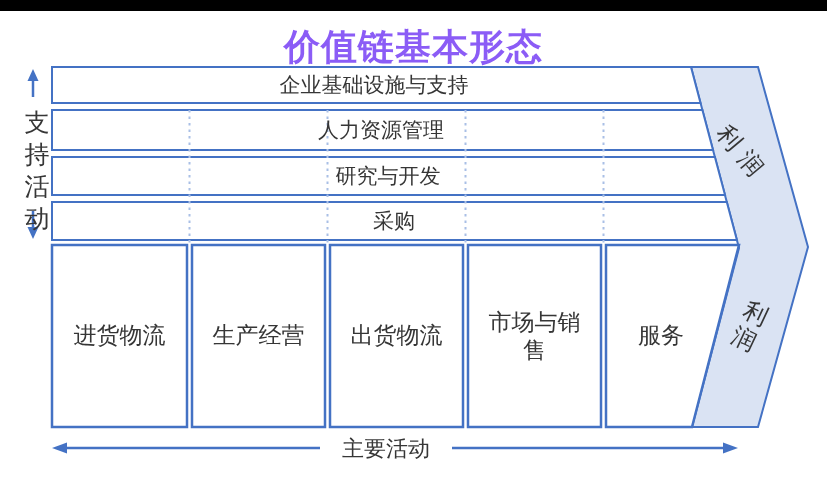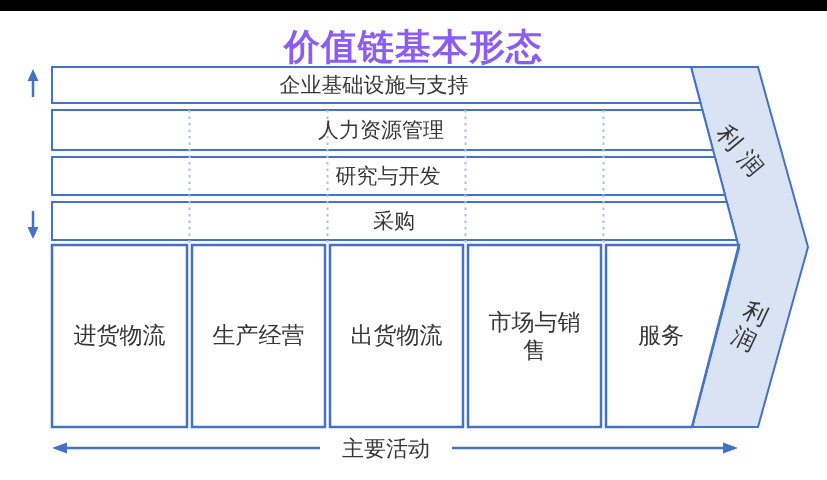--- a/index.html
+++ b/index.html
@@ -107,17 +107,18 @@
       <line x1="64" y1="448" x2="320" y2="448" stroke-width="2.5"></line>
       <polygon points="52,448 67,442.5 67,453.5" stroke="none"></polygon>
     </g>
     <g stroke="#4472C4" fill="#4472C4">
       <line x1="452" y1="448" x2="726" y2="448" stroke-width="2.5"></line>
       <polygon points="738,448 723,442.5 723,453.5" stroke="none"></polygon>
     </g>
     <text class="axis-label" x="386" y="456" text-anchor="middle">主要活动</text>
   </svg>
 
+  <div class="support-label">支持活动</div>
 
   <div class="profit-top">利润</div>
   <div class="profit-bottom">利润</div>
 
 </div>
 
 </body></html>

